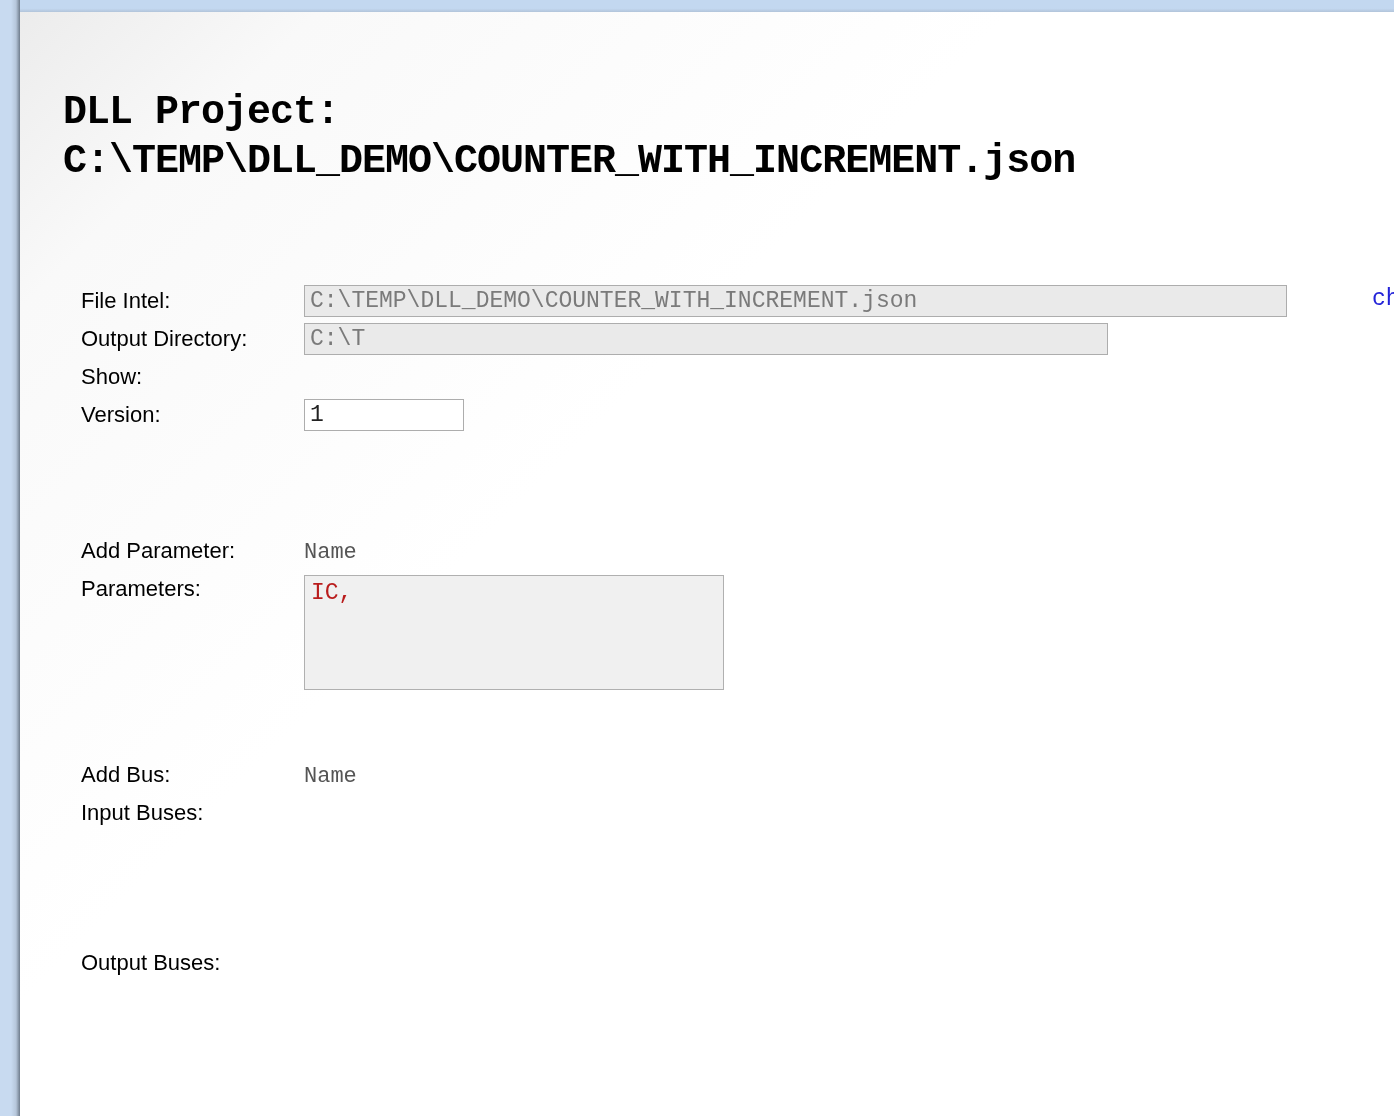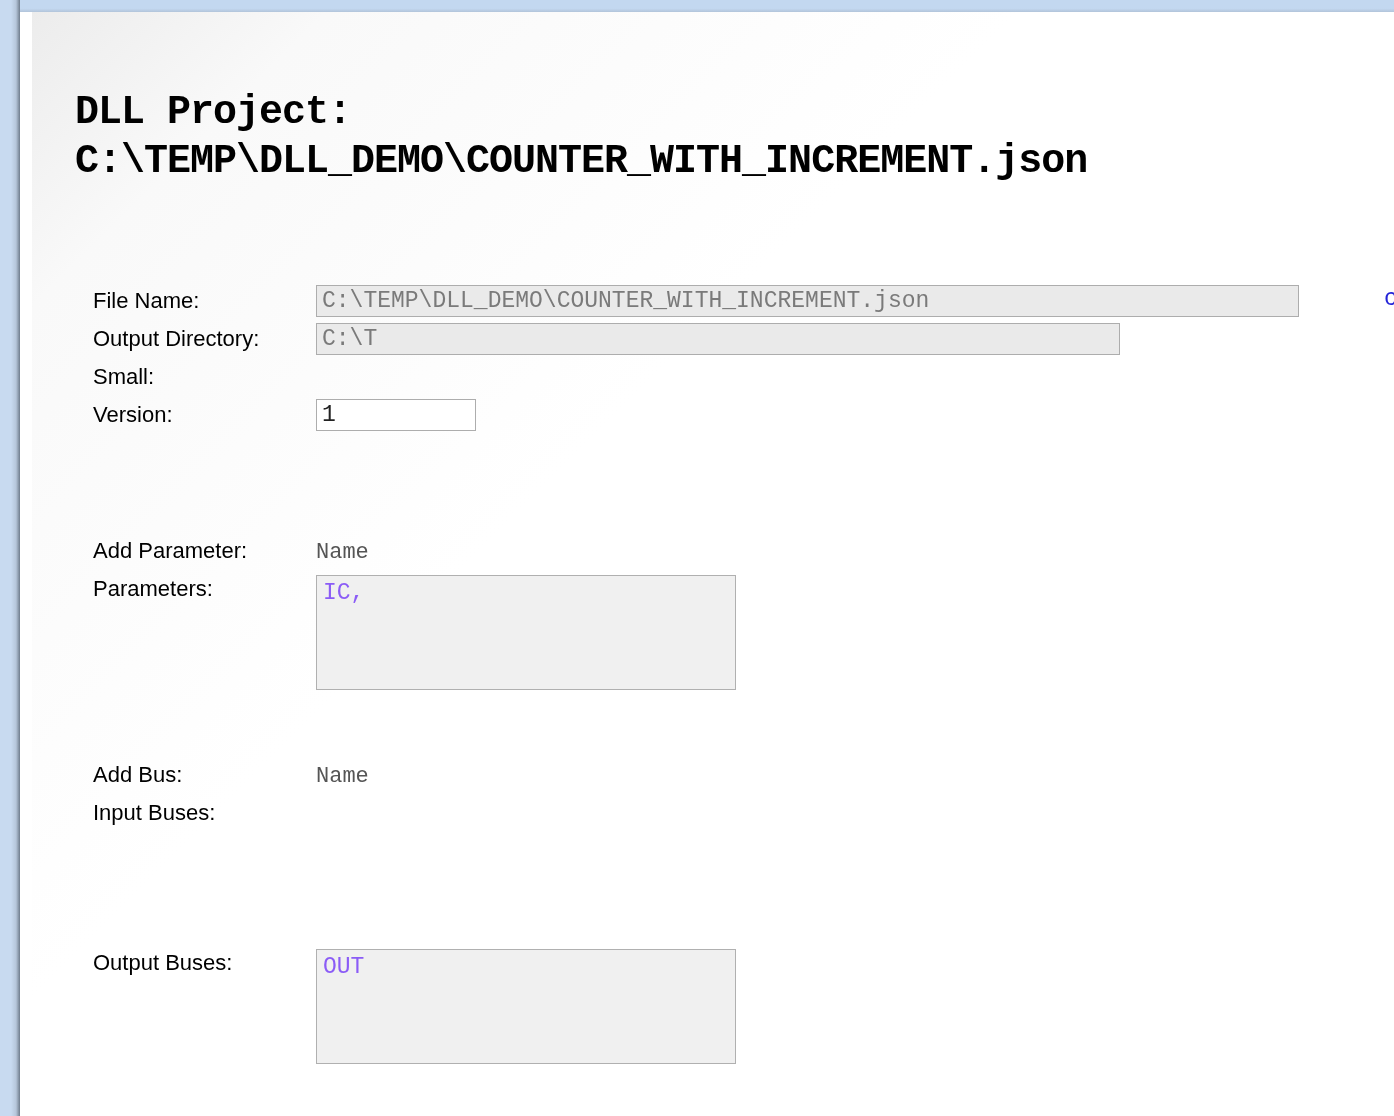--- a/index.html
+++ b/index.html
@@ -5,21 +5,21 @@
   * { margin:0; padding:0; box-sizing:border-box; }
   html,body { width:1394px; height:1116px; overflow:hidden; background:#fff; }
   body { font-family:"Liberation Sans", sans-serif; position:relative; }
 
   
   .bg-top { position:absolute; left:0; top:0; width:1394px; height:12px;
     background:linear-gradient(180deg,#c3d8f0 0 70%,#b2c4da 100%); z-index:0; }
   .bg-left { position:absolute; left:0; top:0; width:20px; height:1116px;
     background:linear-gradient(90deg,#c8daf0 0 55%,#b6c6da 80%,#6f7c8c 100%); z-index:0; }
   .page { position:absolute; left:20px; top:12px; right:0; bottom:0;
-    background:linear-gradient(135deg,#ececec 0,#f9f9f9 12%,#ffffff 40%); z-index:1;margin-left:12px; }
+    background:linear-gradient(135deg,#ececec 0,#f9f9f9 12%,#ffffff 40%); z-index:1; }
 
   
   .title { position:absolute; left:43px; top:76px; font-family:"Liberation Mono",monospace;
     font-weight:bold; font-size:40px; line-height:49px; color:#000; letter-spacing:-1px; white-space:nowrap; }
   .section-heading { position:absolute; left:44px; top:211px; font-size:24px; color:#000; }
 
   
   .flabel { position:absolute; left:61px; font-size:22px; color:#000; white-space:nowrap; }
   .l-file{top:276px} .l-outdir{top:314px} .l-name{top:352px} .l-version{top:390px}
   .l-overwrite{top:456px; max-width:296px; overflow:hidden}
@@ -28,21 +28,21 @@
   .fld { position:absolute; left:284px; height:32px; border:1px solid #adadad; background:#eaeaea;
     font-family:"Liberation Mono",monospace; font-size:23px; color:#7a7a7a; padding:0 5px; }
   .f-file{top:273px; width:983px;}
   .f-outdir{top:311px; width:804px;}
   .f-name{top:349px; width:520px; background:#fff; color:#555;}
   .f-version{top:387px; width:160px; background:#fff; color:#222;}
   .mini-label { position:absolute; left:284px; font-family:"Liberation Mono",monospace;
     font-size:22px; color:#555; }
   .ml-param{top:528px} .ml-bus{top:752px}
   .ta { position:absolute; left:284px; width:420px; border:1px solid #b0b0b0; background:#f0f0f0;
-    font-family:"Liberation Mono",monospace; font-size:23px; line-height:30px; color:#8b5cf6;
+    font-family:"Liberation Mono",monospace; font-size:23px; line-height:30px; color:#b91c1c;
     padding:2px 6px; resize:none; overflow:hidden; }
   .t-params{top:563px; height:115px;}
   .t-inbuses{top:787px; height:118px;}
   .t-outbuses{top:937px; height:115px;}
   .link-frag { position:absolute; left:1352px; top:274px; font-family:"Liberation Mono",monospace;
     font-size:23px; color:#2323d8; }
 
   
   .window { position:absolute; left:335px; top:306px; width:1062px; height:802px; background:#fff;
     border-left:1px solid #cfcfcf; border-top:1px solid #dcdcdc;
@@ -216,46 +216,45 @@
 
 <div class="bg-top"></div>
 <div class="bg-left"></div>
 
 <div class="page">
   <div class="title">
     <div>DLL Project:</div>
     <div>C:\TEMP\DLL_DEMO\COUNTER_WITH_INCREMENT.json</div>
   </div>
 
-  <div class="flabel l-file">File Name:</div>
+  <div class="flabel l-file">File Intel:</div>
   <input class="fld f-file" value="C:\TEMP\DLL_DEMO\COUNTER_WITH_INCREMENT.json" style="">
   <div class="link-frag">ch</div>
 
   <div class="flabel l-outdir">Output Directory:</div>
   <input class="fld f-outdir" value="C:\T" style="">
 
-  <div class="flabel l-name">Small:</div>
+  <div class="flabel l-name">Show:</div>
 
   <div class="flabel l-version">Version:</div>
   <input class="fld f-version" value="1" style="">
 
 
   <div class="flabel l-addparam">Add Parameter:</div>
   <div class="mini-label ml-param">Name</div>
 
   <div class="flabel l-params">Parameters:</div>
   <textarea class="ta t-params" style="">IC,</textarea>
 
   <div class="flabel l-addbus">Add Bus:</div>
   <div class="mini-label ml-bus">Name</div>
 
   <div class="flabel l-inbuses">Input Buses:</div>
 
   <div class="flabel l-outbuses">Output Buses:</div>
-  <textarea class="ta t-outbuses" style="">OUT</textarea>
 </div>
 
 <div class="window">
 
   <div class="titlebar">
     <span class="folder-icon"></span>
     <span class="qat-sep">|</span>
     <span class="checkdoc-icon"></span>
     <span class="folder-icon"></span>
     <span class="qat-caret caret-flat"><span class="caret-down" style="width:5px;height:5px;"></span></span>

